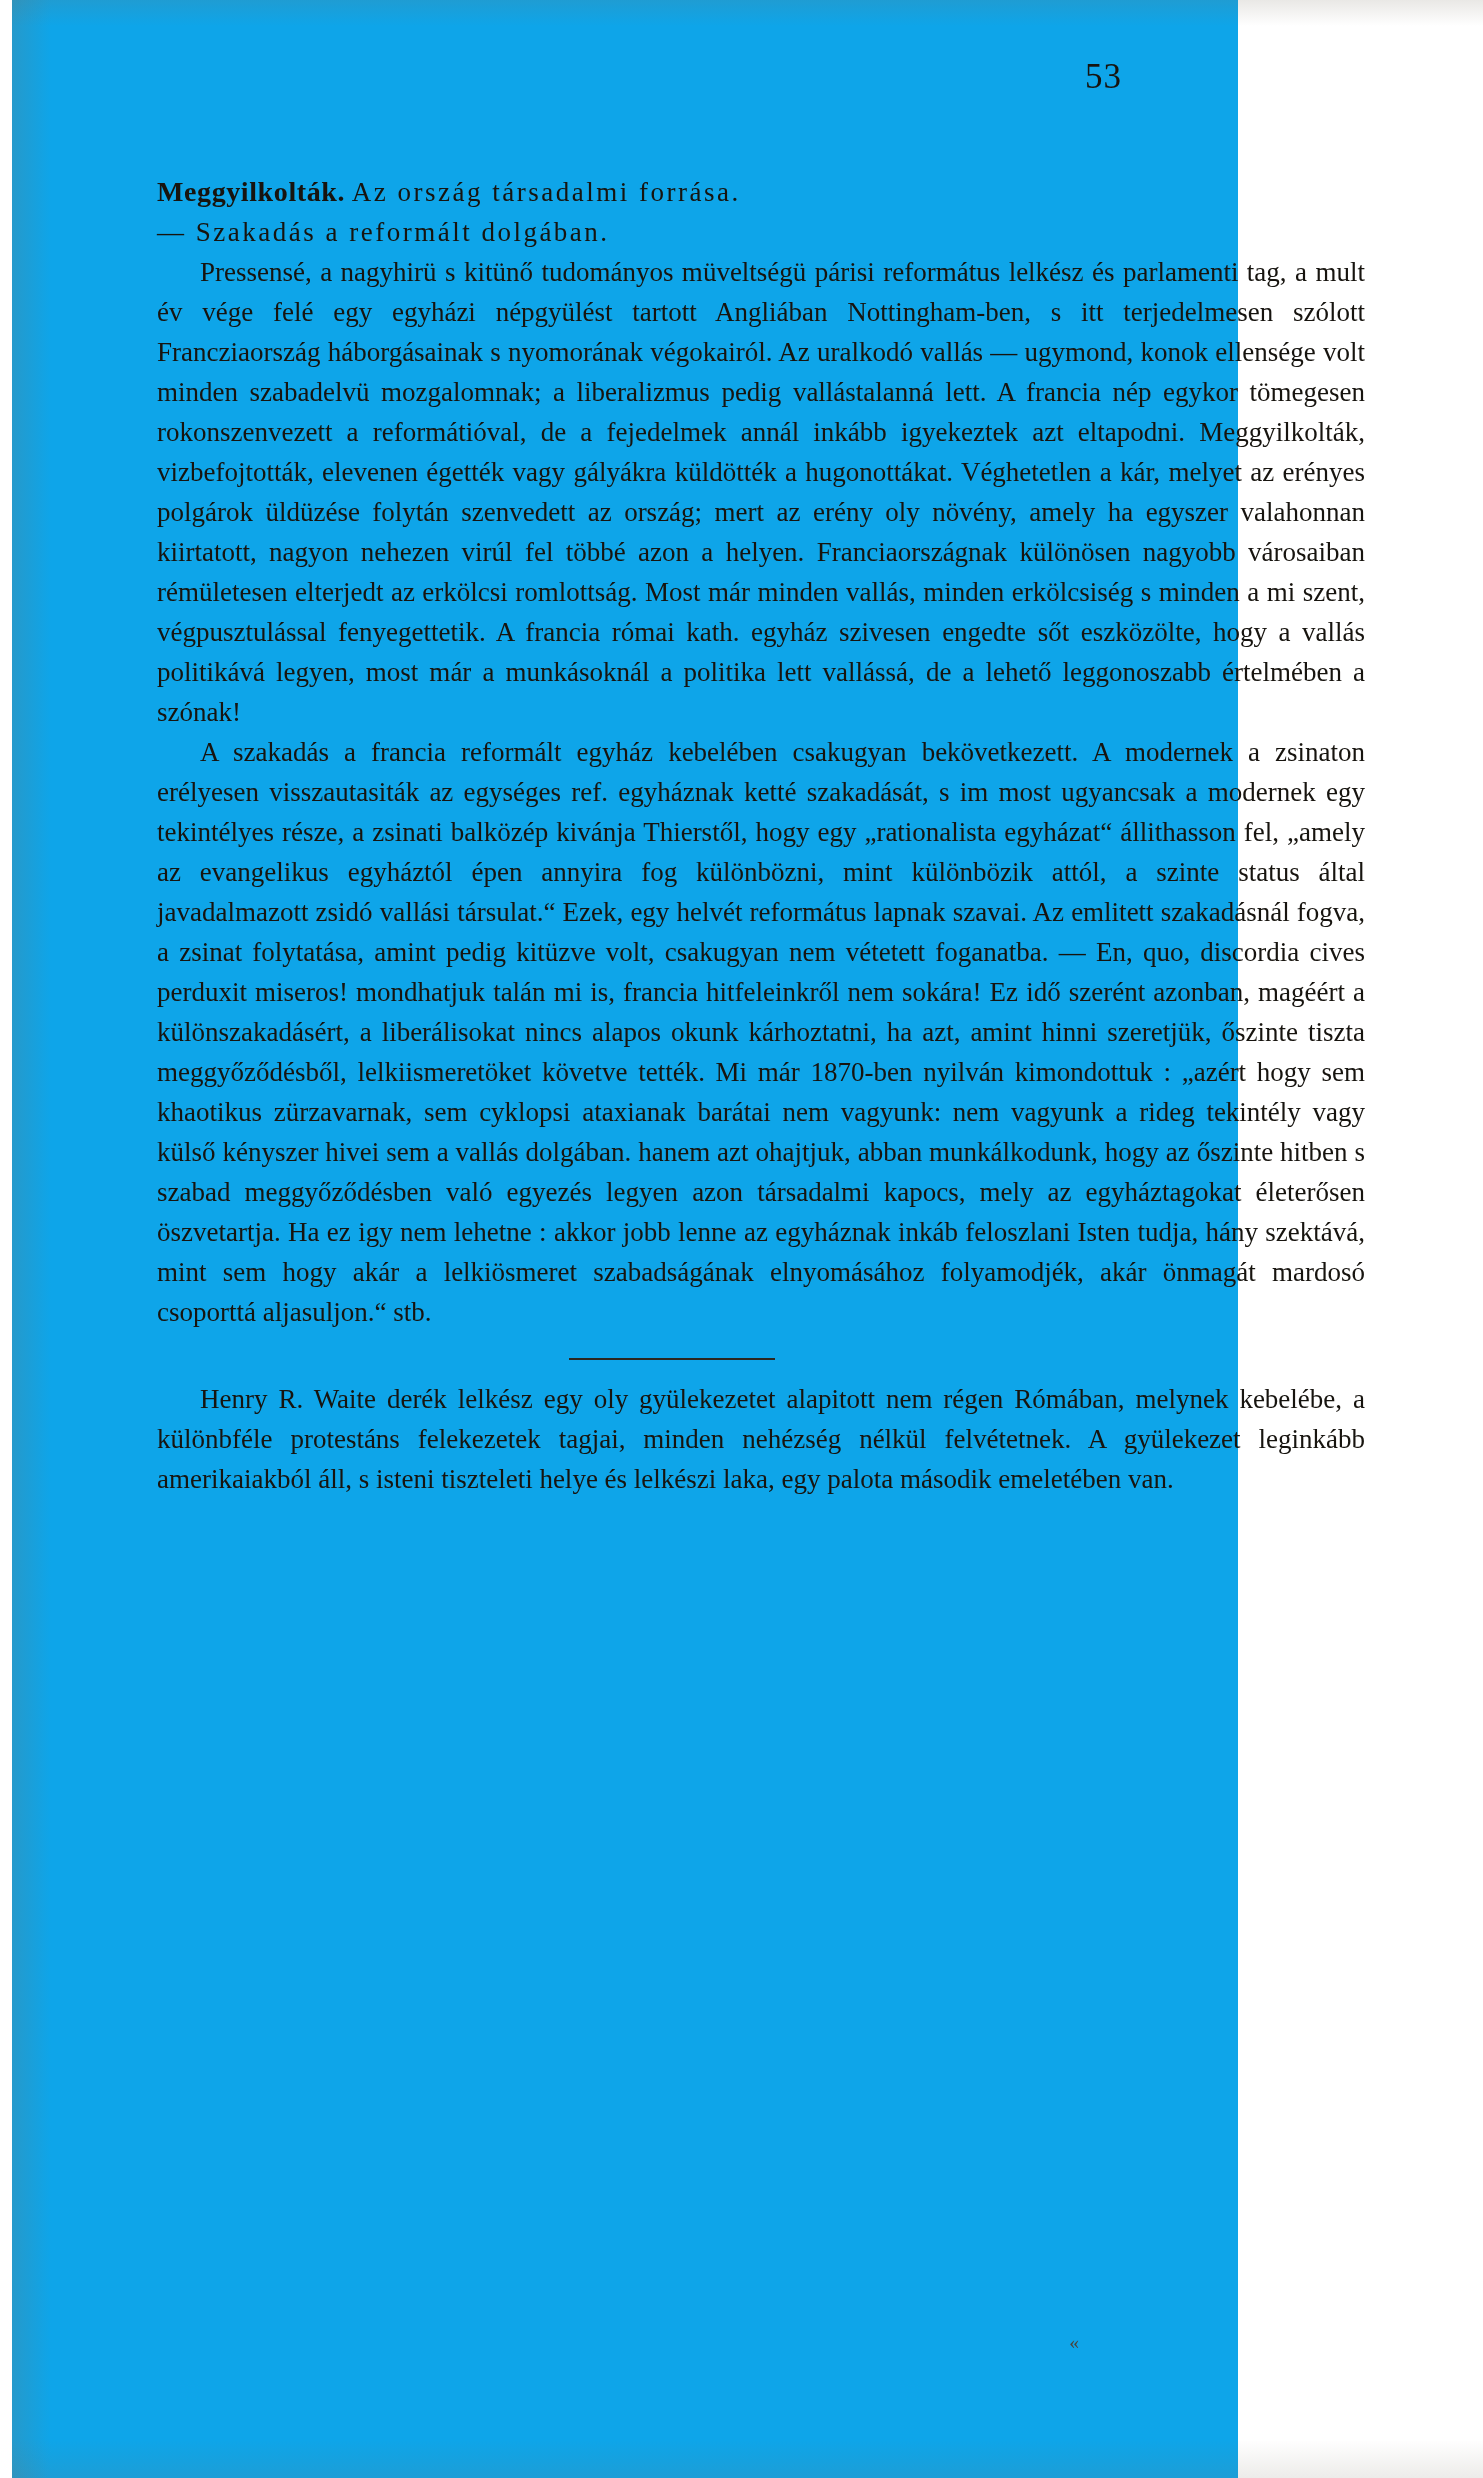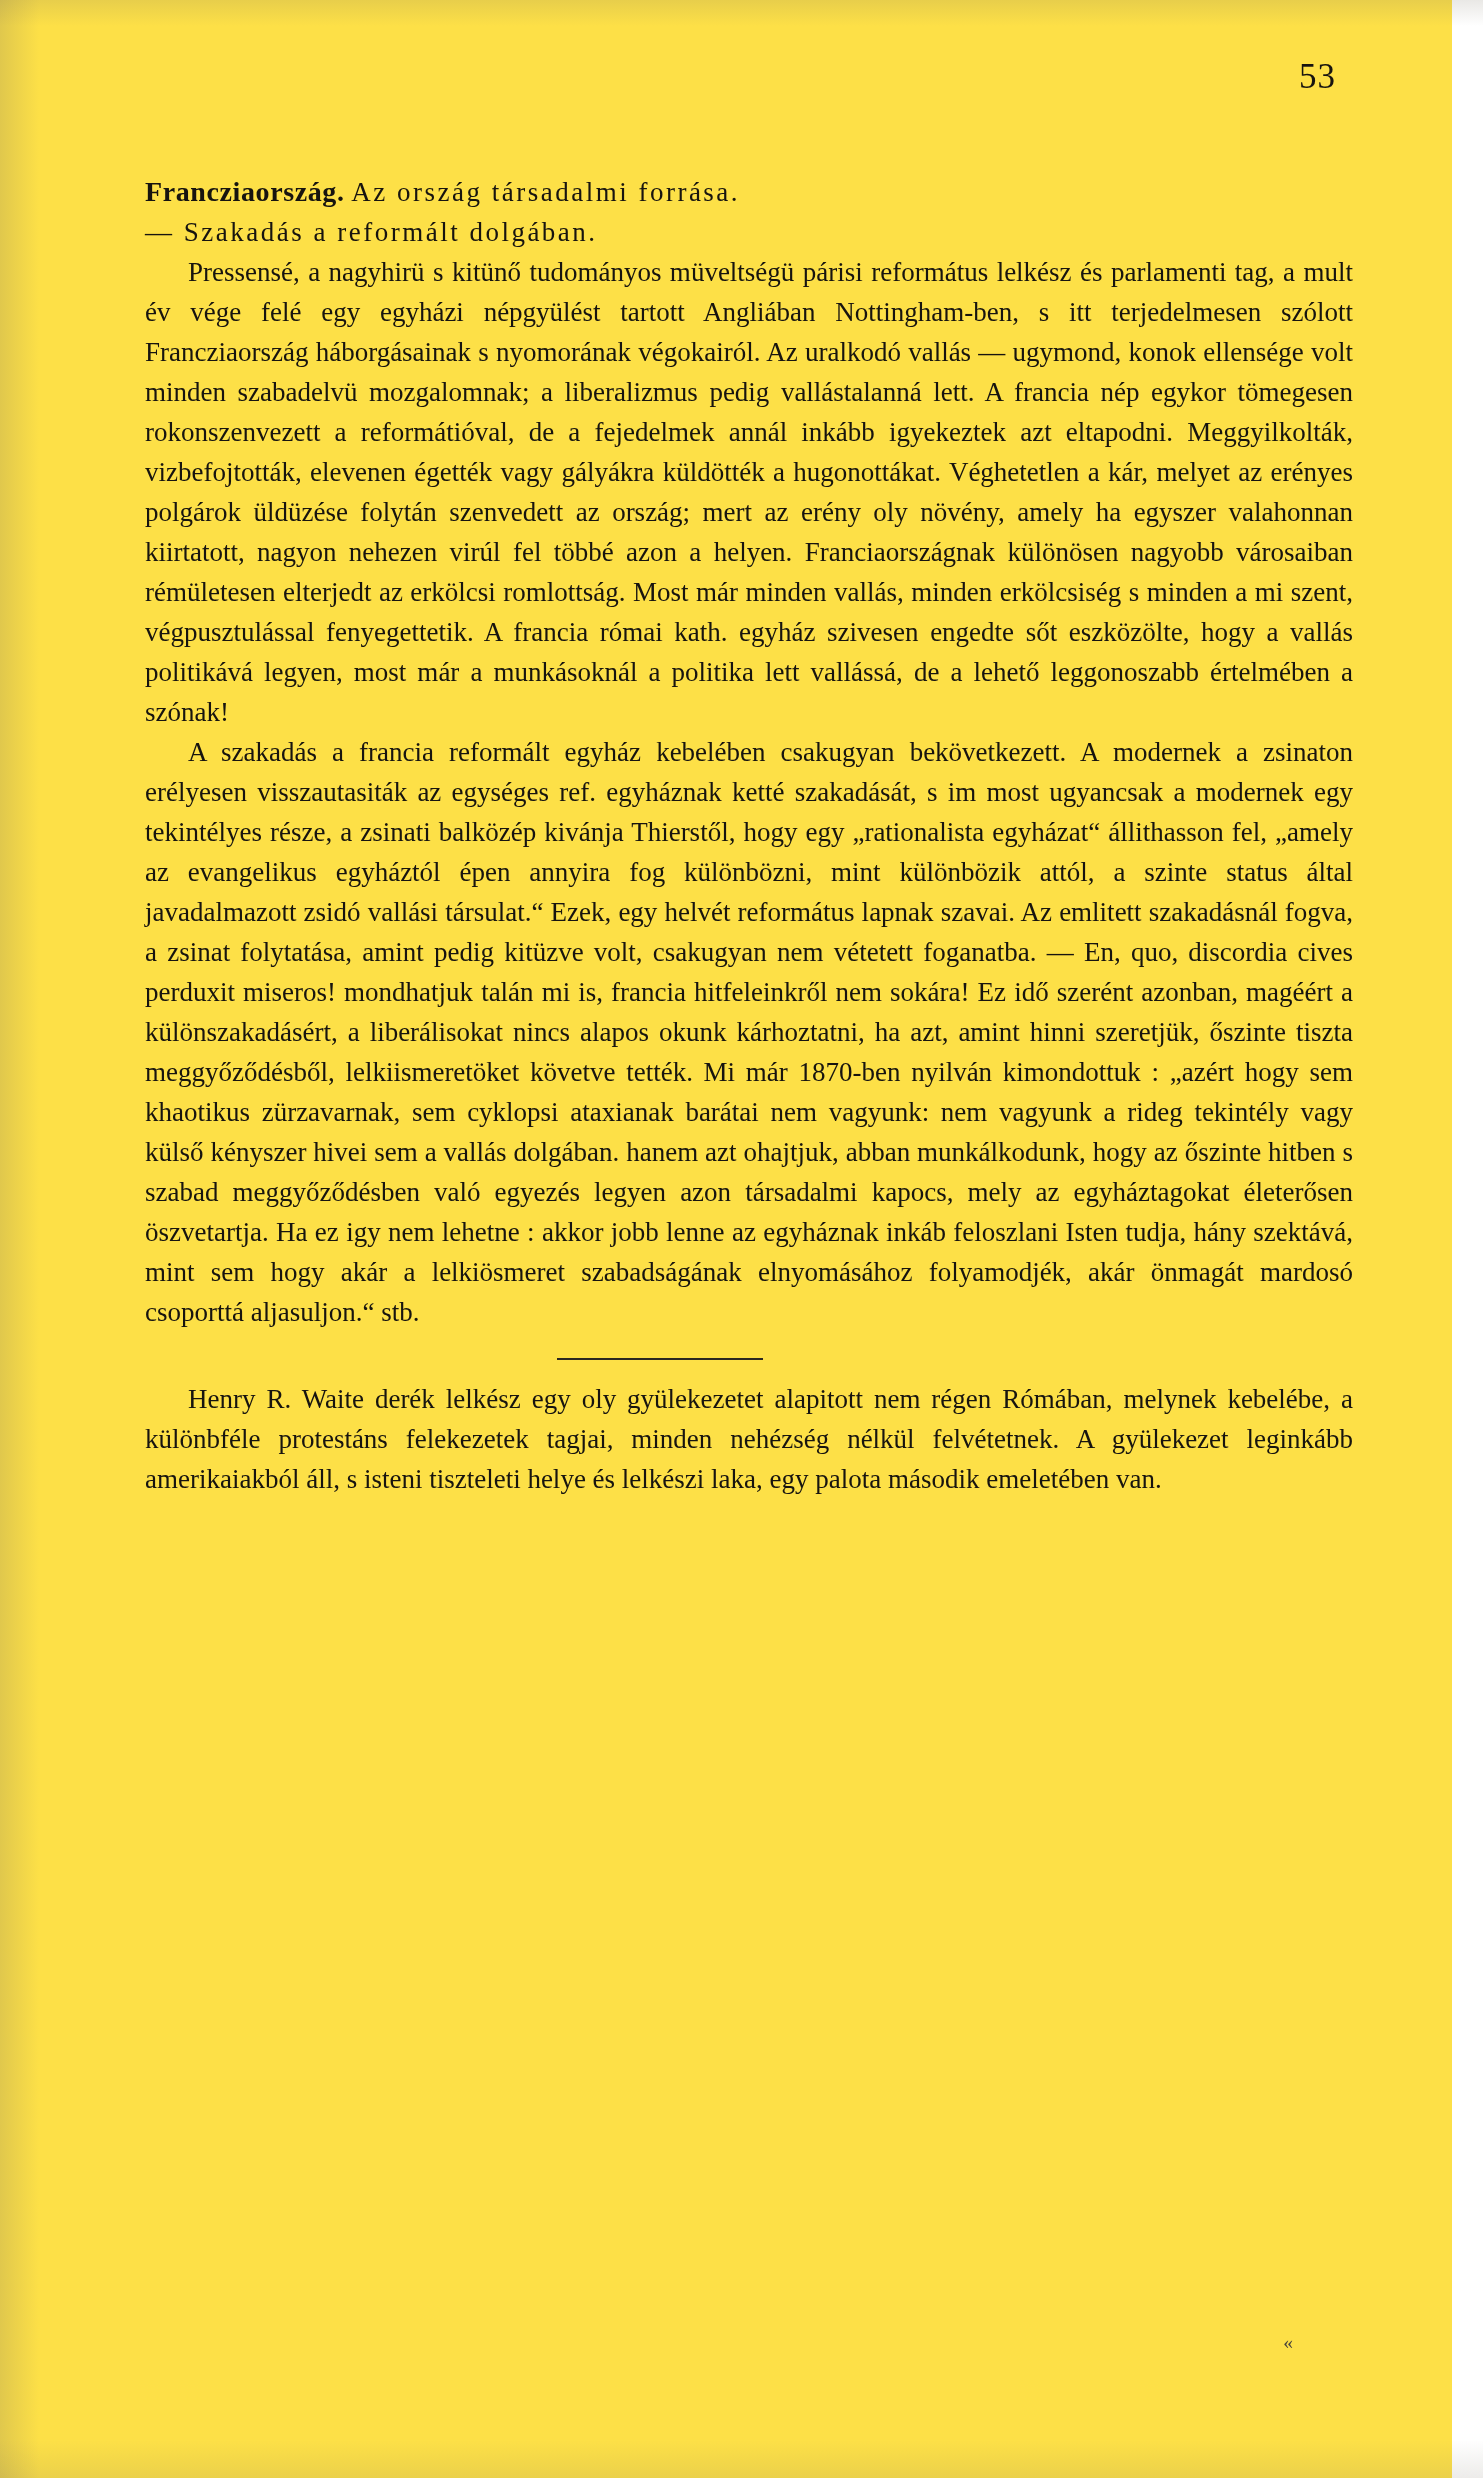--- a/index.html
+++ b/index.html
@@ -10,24 +10,24 @@
   body {
     width: 1484px;
     height: 2479px;
     font-family: "Liberation Serif", serif;
     color: #17140f;
     position: relative;
     overflow: hidden;
   }
   .page {
     position: absolute;
-    top: 0; left: 0;
-    width: 1452px;
+    top: 0; left: 12px;
+    width: 1226px;
     height: 2479px;
-    background: #fde047;
+    background: #0ea5e9;
   }
   .page-number {
     position: absolute;
     top: 57px;
     right: 116px;
     font-size: 35px;
     font-family: "Liberation Serif", serif;
     letter-spacing: 1px;
   }
   .content {
@@ -97,21 +97,21 @@
 
   <div class="edge-shadow-left"></div>
   <div class="edge-shadow-top"></div>
   <div class="edge-shadow-bottom"></div>
 
   <div class="page-number">53</div>
 
   <div class="content">
 
     <p>
-      <span class="section-title">Francziaország.</span>
+      <span class="section-title">Meggyilkolták.</span>
       <span class="spaced">Az ország társadalmi forrása.</span>
       <br>
       <span class="spaced">— Szakadás a reformált dolgában.</span>
     </p>
 
     <p class="indent">Pressensé, a nagyhirü s kitünő tudományos müveltségü párisi református lelkész és parlamenti tag, a mult év vége felé egy egyházi népgyülést tartott Angliában Nottingham-ben, s itt terjedelmesen szólott Francziaország háborgásainak s nyomorának végokairól. Az uralkodó vallás — ugymond, konok ellensége volt minden szabadelvü mozgalomnak; a liberalizmus pedig vallástalanná lett. A francia nép egykor tömegesen rokonszenvezett a reformátióval, de a fejedelmek annál inkább igyekeztek azt eltapodni. Meggyilkolták, vizbefojtották, elevenen égették vagy gályákra küldötték a hugonottákat. Véghetetlen a kár, melyet az erényes polgárok üldüzése folytán szenvedett az ország; mert az erény oly növény, amely ha egyszer valahonnan kiirtatott, nagyon nehezen virúl fel többé azon a helyen. Franciaországnak különösen nagyobb városaiban rémületesen elterjedt az erkölcsi romlottság. Most már minden vallás, minden erkölcsiség s minden a mi szent, végpusztulással fenyegettetik. A francia római kath. egyház szivesen engedte sőt eszközölte, hogy a vallás politikává legyen, most már a munkásoknál a politika lett vallássá, de a lehető leggonoszabb értelmében a szónak!</p>
 
     <p class="indent">A szakadás a francia reformált egyház kebelében csakugyan bekövetkezett. A modernek a zsinaton erélyesen visszautasiták az egységes ref. egyháznak ketté szakadását, s im most ugyancsak a modernek egy tekintélyes része, a zsinati balközép kivánja Thierstől, hogy egy „rationalista egyházat“ állithasson fel, „amely az evangelikus egyháztól épen annyira fog különbözni, mint különbözik attól, a szinte status által javadalmazott zsidó vallási társulat.“ Ezek, egy helvét református lapnak szavai. Az emlitett szakadásnál fogva, a zsinat folytatása, amint pedig kitüzve volt, csakugyan nem vétetett foganatba. — En, quo, discordia cives perduxit miseros! mondhatjuk talán mi is, francia hitfeleinkről nem sokára! Ez idő szerént azonban, magéért a különszakadásért, a liberálisokat nincs alapos okunk kárhoztatni, ha azt, amint hinni szeretjük, őszinte tiszta meggyőződésből, lelkiismeretöket követve tették. Mi már 1870-ben nyilván kimondottuk : „azért hogy sem khaotikus zürzavarnak, sem cyklopsi ataxianak barátai nem vagyunk: nem vagyunk a rideg tekintély vagy külső kényszer hivei sem a vallás dolgában. hanem azt ohajtjuk, abban munkálkodunk, hogy az őszinte hitben s szabad meggyőződésben való egyezés legyen azon társadalmi kapocs, mely az egyháztagokat életerősen öszvetartja. Ha ez igy nem lehetne : akkor jobb lenne az egyháznak inkáb feloszlani Isten tudja, hány szektává, mint sem hogy akár a lelkiösmeret szabadságának elnyomásához folyamodjék, akár önmagát mardosó csoporttá aljasuljon.“ stb.</p>
 
     <div class="divider"></div>

